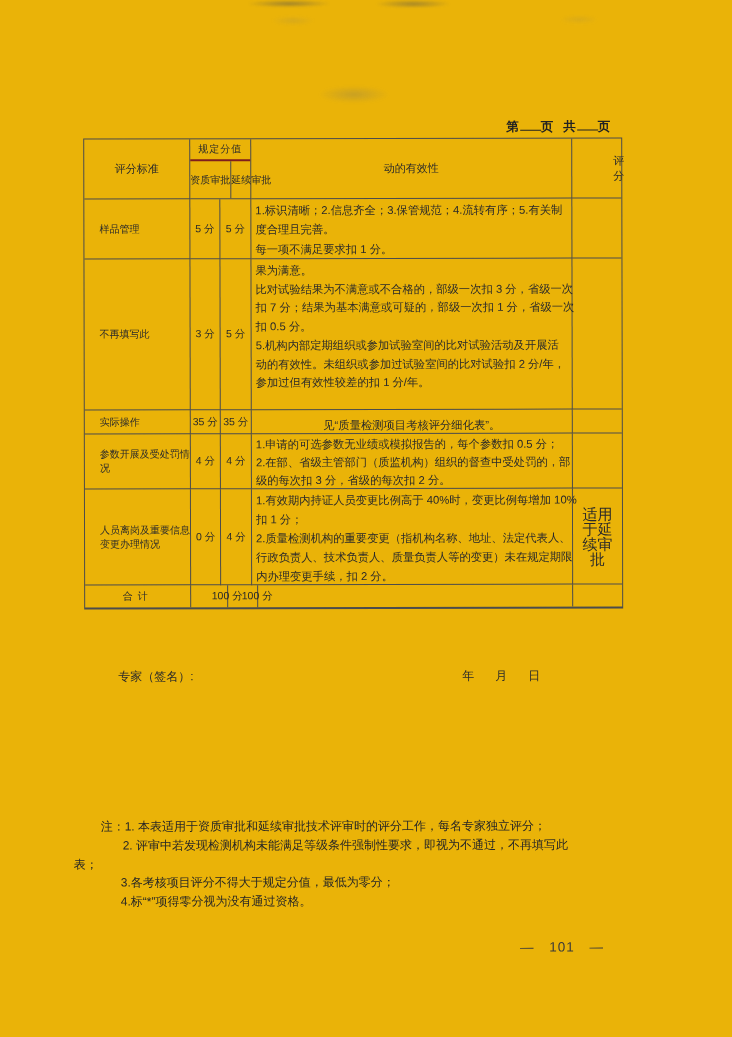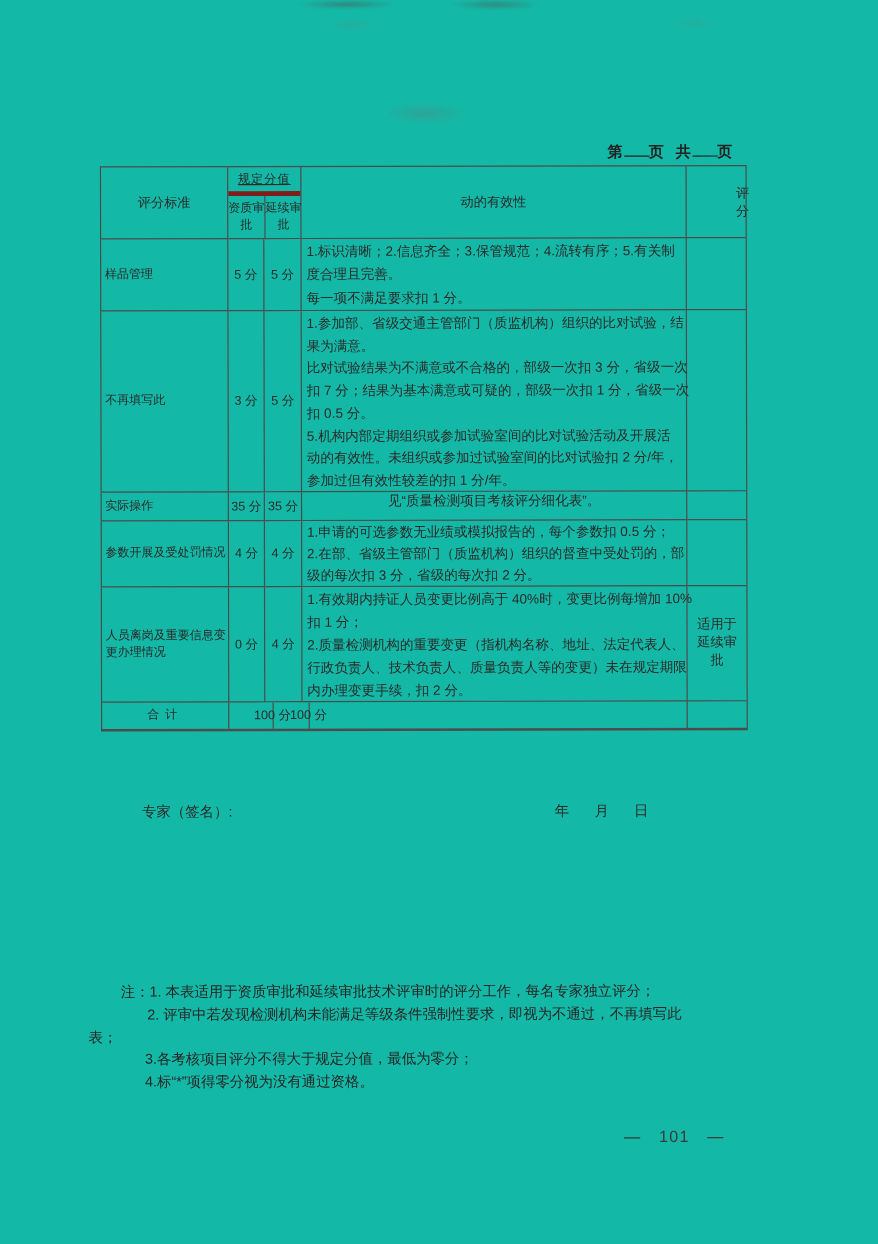--- a/index.html
+++ b/index.html
@@ -1,18 +1,18 @@
 <!DOCTYPE html>
 <html><head>
 <meta charset="utf-8">
 <style>
   html,body{margin:0;padding:0;background:#e9e9e7;}
   .sheet{
     position:relative;width:732px;height:1037px;margin:0 auto;
-    background:#14b8a6;overflow:hidden;
+    background:#eab308;overflow:hidden;
     font-family:"Liberation Sans","DejaVu Sans",sans-serif;
     color:#2a2a2a;
   }
   .tilt{position:absolute;inset:0;transform:rotate(-0.12deg);}
   
   .smudge{position:absolute;pointer-events:none;}
   .s1{left:250px;top:0;width:80px;height:7px;background:radial-gradient(ellipse at center,rgba(80,80,80,.5),rgba(120,120,120,0) 75%);filter:blur(1px);}
   .s2{left:378px;top:0;width:72px;height:8px;background:radial-gradient(ellipse at center,rgba(80,80,80,.45),rgba(120,120,120,0) 75%);filter:blur(1px);}
   .s3{left:320px;top:86px;width:70px;height:17px;background:radial-gradient(ellipse at center,rgba(110,110,110,.28),rgba(120,120,120,0) 72%);filter:blur(1.5px);}
   .s4{left:272px;top:16px;width:44px;height:9px;background:radial-gradient(ellipse at center,rgba(120,120,120,.18),rgba(120,120,120,0) 70%);filter:blur(1.5px);}
@@ -30,36 +30,36 @@
     display:grid;
     grid-template-columns:106px 30px 31px 321px 49px;
     grid-template-rows:60px 60px 151px 24px 55px 96px 22px;
     border:1px solid #4c4c4c;border-bottom-width:2px;
   }
   .cell{border-right:1px solid #4c4c4c;border-bottom:1px solid #4c4c4c;box-sizing:border-box;overflow:visible;}
   .last-col{border-right:none;padding-left:44px;}
   .last-row{border-bottom:none;padding-left:36px;}
   .hc{display:flex;align-items:center;justify-content:center;font-size:11px;}
   .c-group{grid-column:2 / span 2;display:flex;flex-direction:column;padding:0;}
-  .group-top{height:20px;border-bottom:4px solid #7f1d1d;display:flex;align-items:center;justify-content:center;font-size:10px;letter-spacing:1px;white-space:nowrap;text-decoration:underline;}
+  .group-top{height:20px;border-bottom:2px solid #7f1d1d;display:flex;align-items:center;justify-content:center;font-size:10px;letter-spacing:1px;white-space:nowrap;}
   .group-bottom{flex:1;display:flex;}
-  .sub{flex:1;display:flex;flex-direction:column;align-items:center;justify-content:center;font-size:10px;line-height:14px;white-space:nowrap;}
+  .sub{flex:1;display:flex;flex-direction:row;align-items:center;justify-content:center;font-size:10px;line-height:14px;white-space:nowrap;}
   .sub1{border-right:1px solid #4c4c4c;}
 
-  .item{display:flex;align-items:center;font-size:10px;line-height:14px;padding-left:3px;}
+  .item{display:flex;align-items:center;font-size:10px;line-height:14px;padding-left:15px;}
   .total-item{justify-content:center;padding-left:0;letter-spacing:5px;}
   .score{display:flex;align-items:center;justify-content:center;font-size:10.5px;white-space:nowrap;}
   .crit{font-size:11.3px;padding:2px 2px 0 4px;}
   .crit-line{white-space:nowrap;}
   .crit-0{line-height:19.3px;}
   .crit-1{line-height:18.7px;}
-  .crit-2{display:flex;align-items:flex-start;justify-content:center;padding:0;}
+  .crit-2{display:flex;align-items:flex-end;justify-content:center;padding:0;}
   .crit-3{line-height:18px;padding-top:1px;}
   .crit-4{line-height:19.1px;}
-  .remark{display:flex;align-items:center;justify-content:center;text-align:center;font-size:11px;line-height:15px;padding:0 3px;}
+  .remark{display:flex;align-items:center;justify-content:center;text-align:center;font-size:15px;line-height:15px;padding:0 3px;}
 
   .signature{position:absolute;left:118px;top:668px;font-size:12px;color:#2a2a2a;}
   .date-line{position:absolute;left:462px;top:668px;font-size:12px;display:flex;gap:21px;}
 
   .notes{position:absolute;left:0;top:817px;width:732px;font-size:12px;line-height:18.8px;color:#262626;}
   .note{white-space:nowrap;}
   .note-0{margin-left:100px;}
   .note-1{margin-left:122px;}
   .note-2{margin-left:73px;}
   .note-3{margin-left:120px;}
@@ -106,21 +106,20 @@
           <div class="crit-line">1.标识清晰；2.信息齐全；3.保管规范；4.流转有序；5.有关制</div>
           <div class="crit-line">度合理且完善。</div>
           <div class="crit-line">每一项不满足要求扣 1 分。</div>
         </div>
       <div class="cell remark last-col"></div>
 
       <div class="cell item">不再填写此</div>
       <div class="cell score">3 分</div>
       <div class="cell score">5 分</div>
       <div class="cell crit crit-1">
-          <div class="crit-line">1.参加部、省级交通主管部门（质监机构）组织的比对试验，结</div>
           <div class="crit-line">果为满意。</div>
           <div class="crit-line">比对试验结果为不满意或不合格的，部级一次扣 3 分，省级一次</div>
           <div class="crit-line">扣 7 分；结果为基本满意或可疑的，部级一次扣 1 分，省级一次</div>
           <div class="crit-line">扣 0.5 分。</div>
           <div class="crit-line">5.机构内部定期组织或参加试验室间的比对试验活动及开展活</div>
           <div class="crit-line">动的有效性。未组织或参加过试验室间的比对试验扣 2 分/年，</div>
           <div class="crit-line">参加过但有效性较差的扣 1 分/年。</div>
         </div>
       <div class="cell remark last-col"></div>
 

